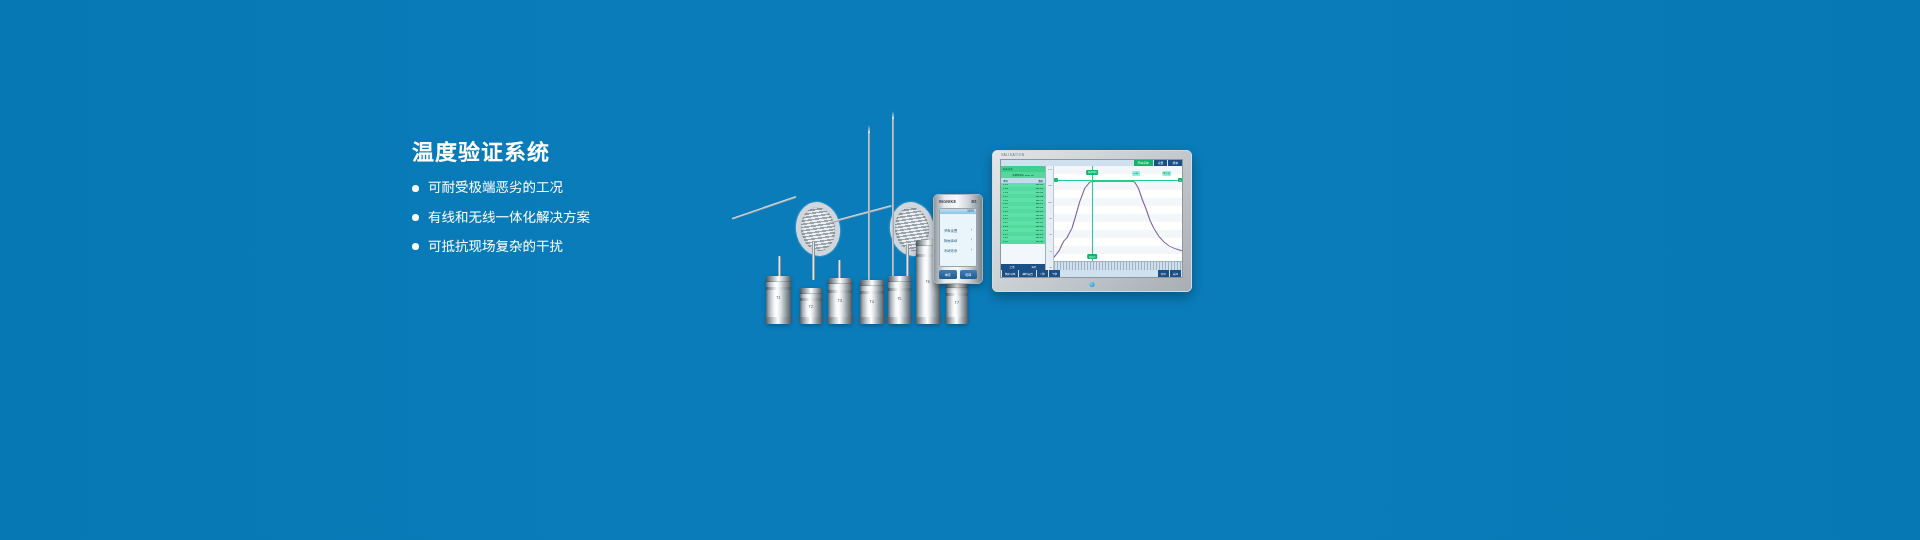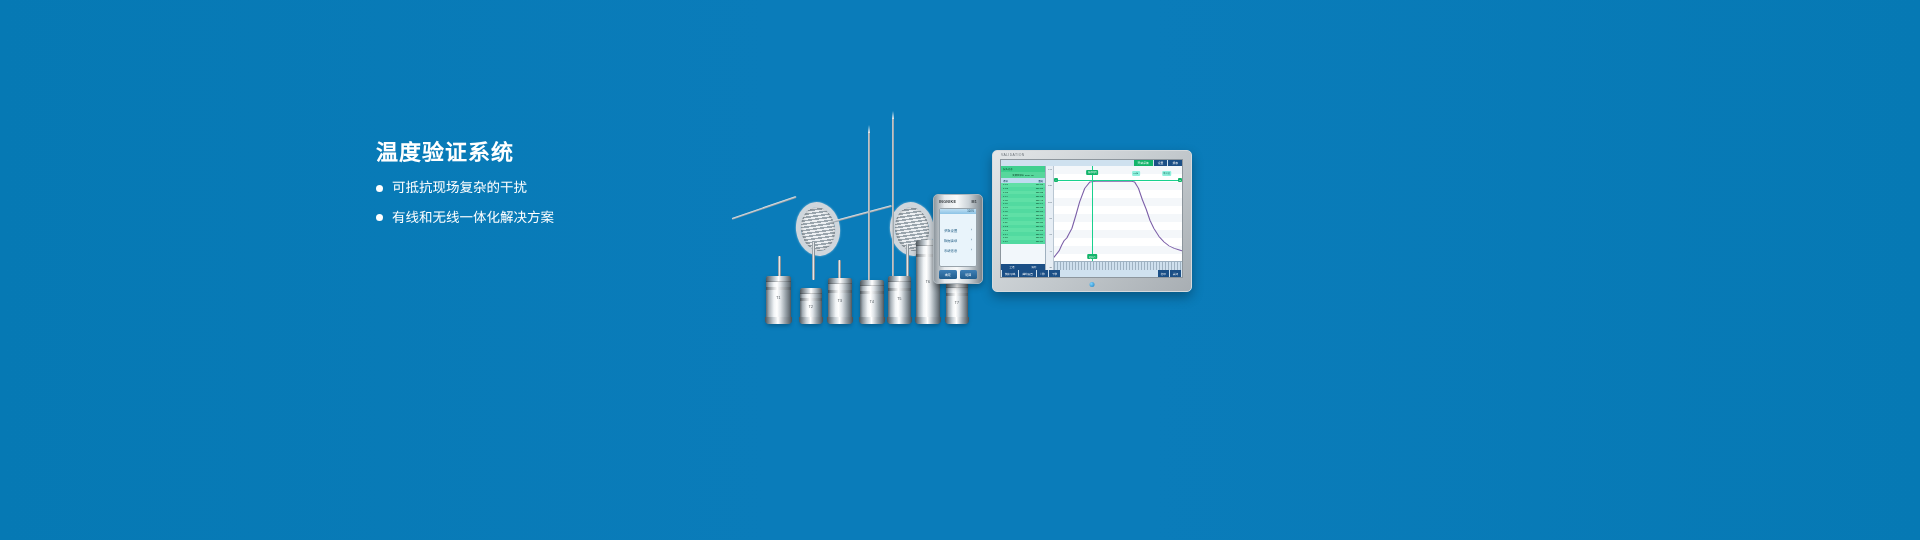--- a/index.html
+++ b/index.html
@@ -8,21 +8,21 @@
     width:1920px;height:540px;overflow:hidden;
     font-family:"Liberation Sans","DejaVu Sans",sans-serif;
     background:#0a7ab8;
   }
   .banner{
     position:relative;width:1920px;height:540px;
     background:linear-gradient(90deg,#0679b4 0%,#0a7cba 40%,#0a7cba 60%,#0679b4 100%);
     overflow:hidden;
   }
   
-  .copy{position:absolute;left:376px;top:140px;width:420px;color:#ffffff;}
+  .copy{position:absolute;left:412px;top:140px;width:420px;color:#ffffff;}
   .copy .title{
     font-size:22px;font-weight:bold;letter-spacing:1px;
     line-height:1.2;margin:0 0 14px 0;color:#ffffff;
   }
   .copy .subtitle{
     font-size:13.5px;font-weight:normal;letter-spacing:.2px;
     line-height:1.3;margin:0 0 18px 0;color:#eaf6ff;white-space:nowrap;
   }
   .bullets{list-style:none;margin:0;padding:0;}
   .bullets li{
@@ -204,25 +204,29 @@
 </head>
 <body>
 
 <div class="banner">
 
   <div class="copy">
     <h1 class="title">温度验证系统</h1>
     <ul class="bullets">
       <li>
         <span class="dot"></span>
-        <span>可抵抗现场复杂的干扰</span>
+        <span>可耐受极端恶劣的工况</span>
       </li>
       <li>
         <span class="dot"></span>
         <span>有线和无线一体化解决方案</span>
+      </li>
+      <li>
+        <span class="dot"></span>
+        <span>可抵抗现场复杂的干扰</span>
       </li>
     </ul>
   </div>
 
   <div class="scene">
 
     <div class="coil-unit">
       <div class="cable" style="left:12px;top:108px;width:68px;transform:rotate(-19deg);"></div>
       <div class="coil" style="left:76px;top:92px;"></div>
     </div>

